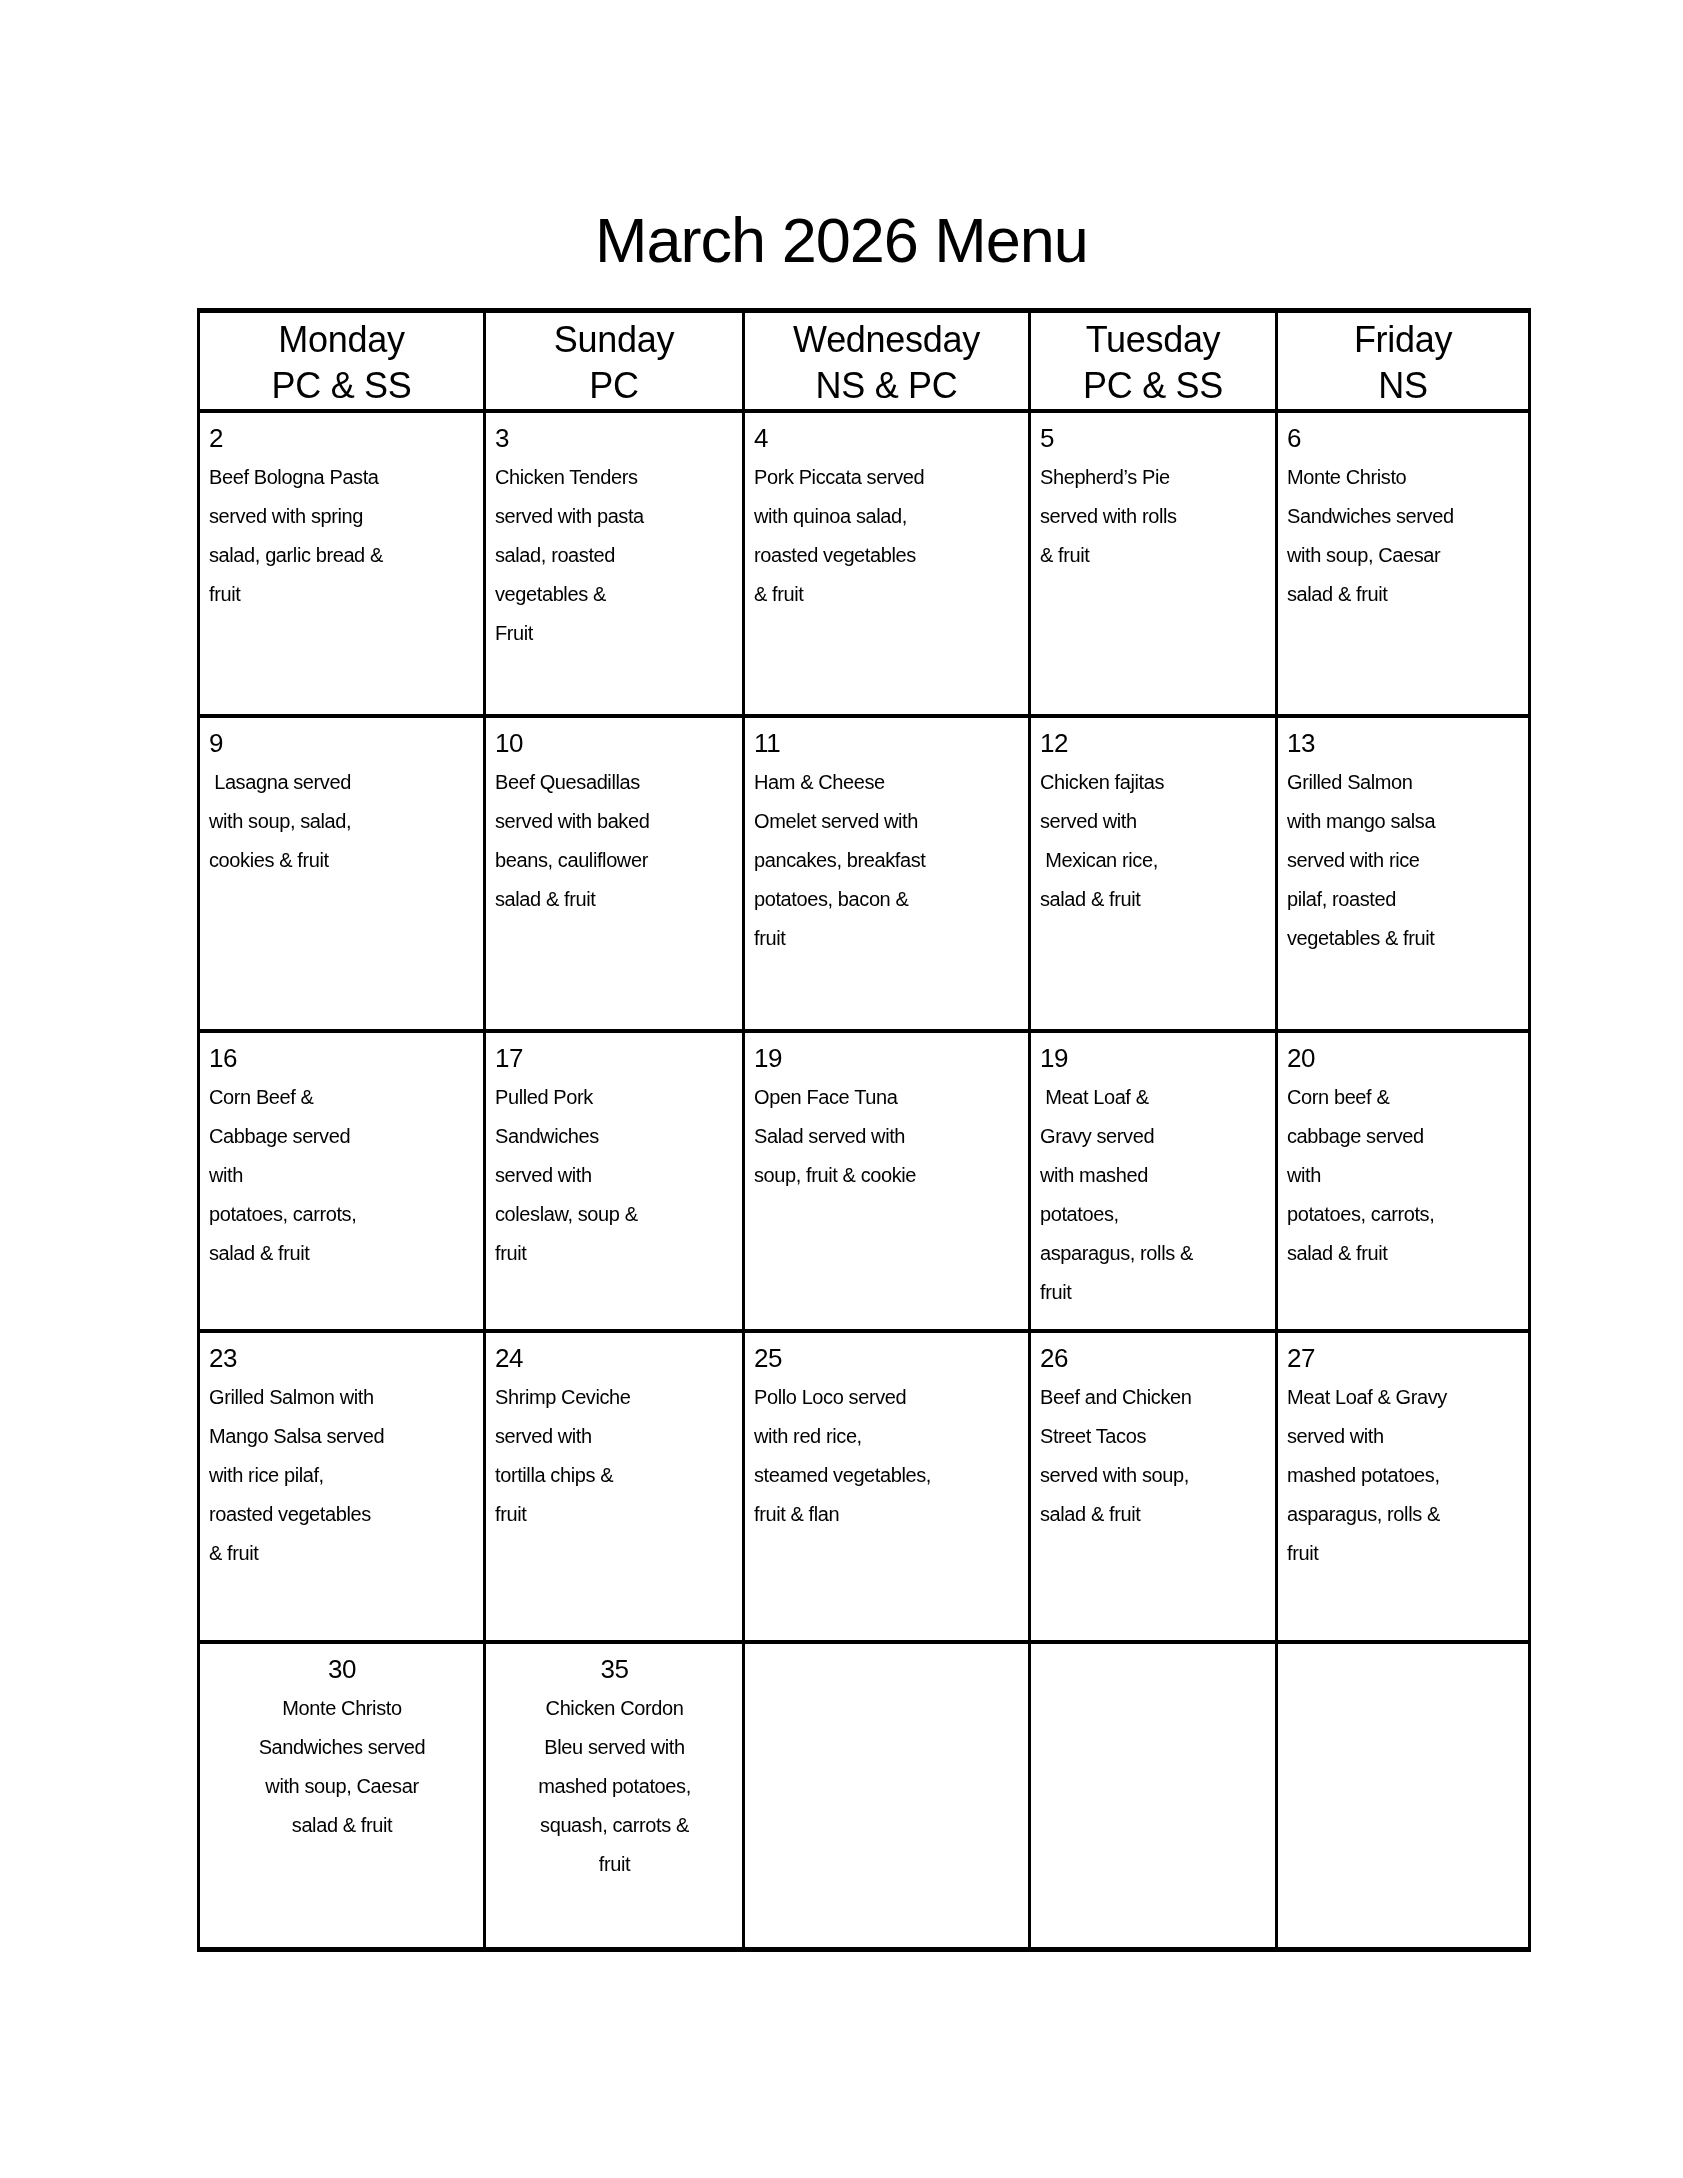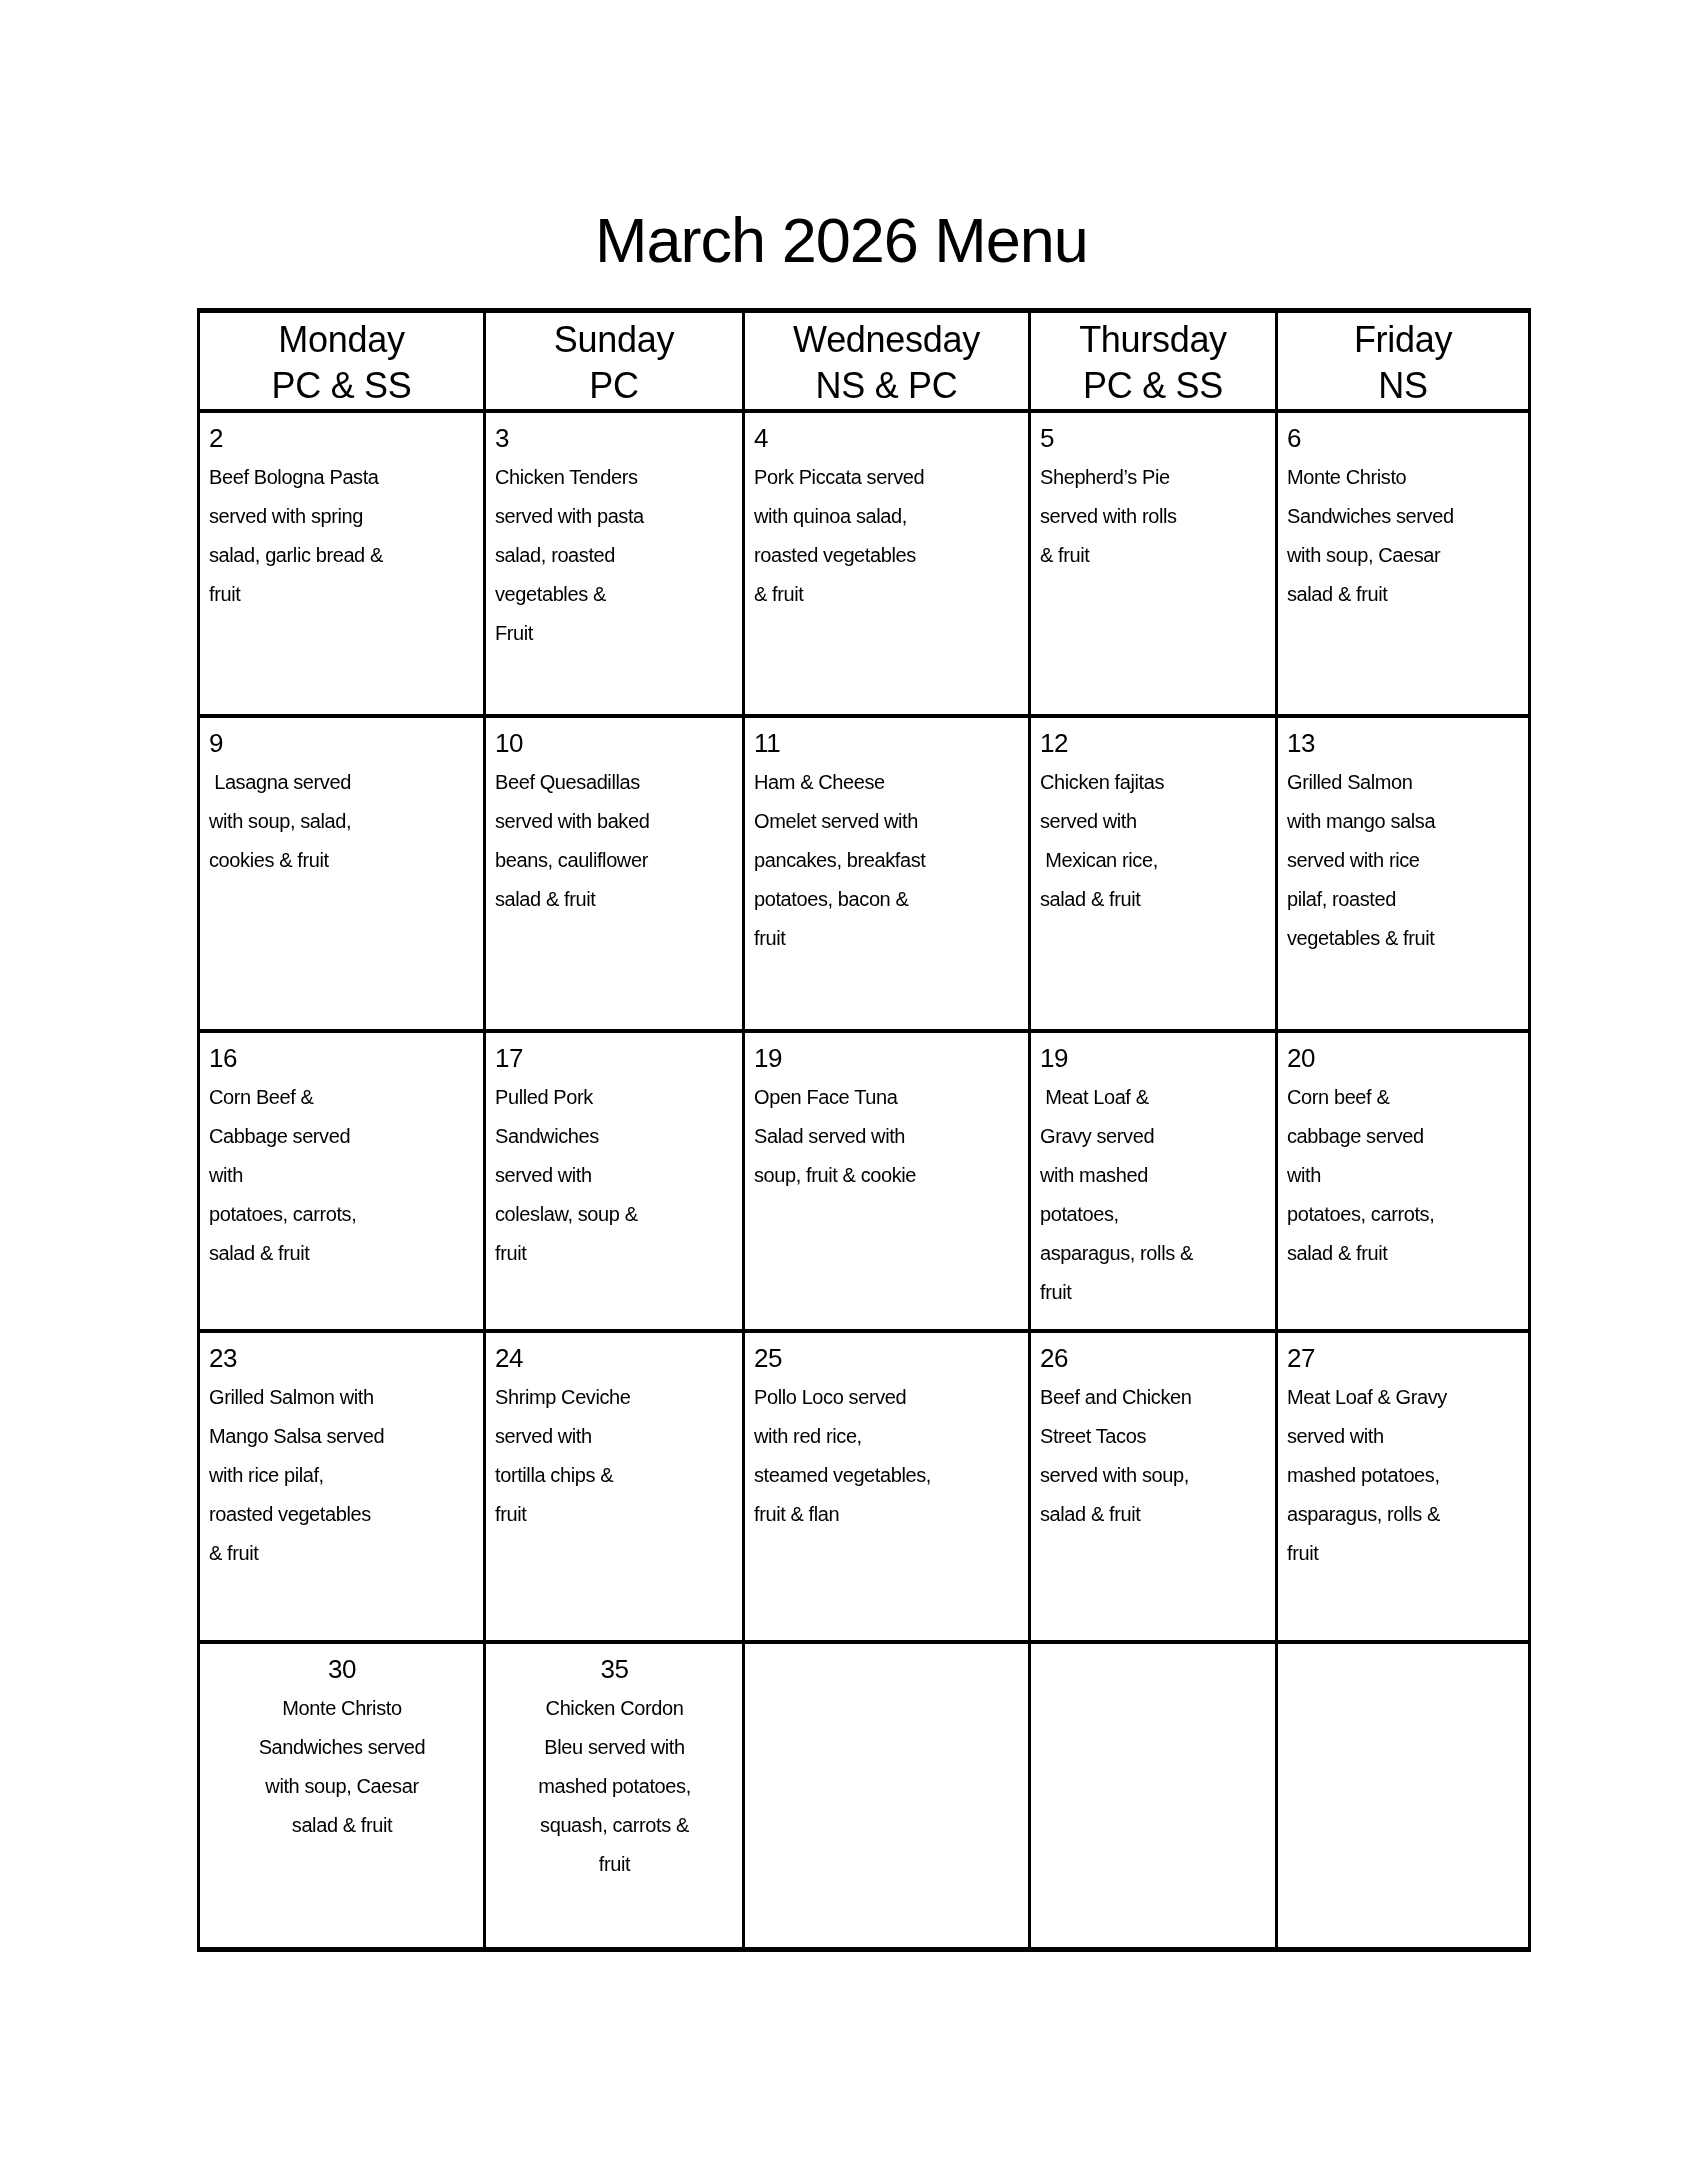--- a/index.html
+++ b/index.html
@@ -108,21 +108,21 @@
         </th>
         <th>
           <div class="day-name">Sunday</div>
           <div class="program">PC</div>
         </th>
         <th>
           <div class="day-name">Wednesday</div>
           <div class="program">NS &amp; PC</div>
         </th>
         <th>
-          <div class="day-name">Thursday</div>
+          <div class="day-name">Tuesday</div>
           <div class="program">PC &amp; SS</div>
         </th>
         <th>
           <div class="day-name">Friday</div>
           <div class="program">NS</div>
         </th>
       </tr>
     </thead>
     <tbody>
       <tr class="week1">

